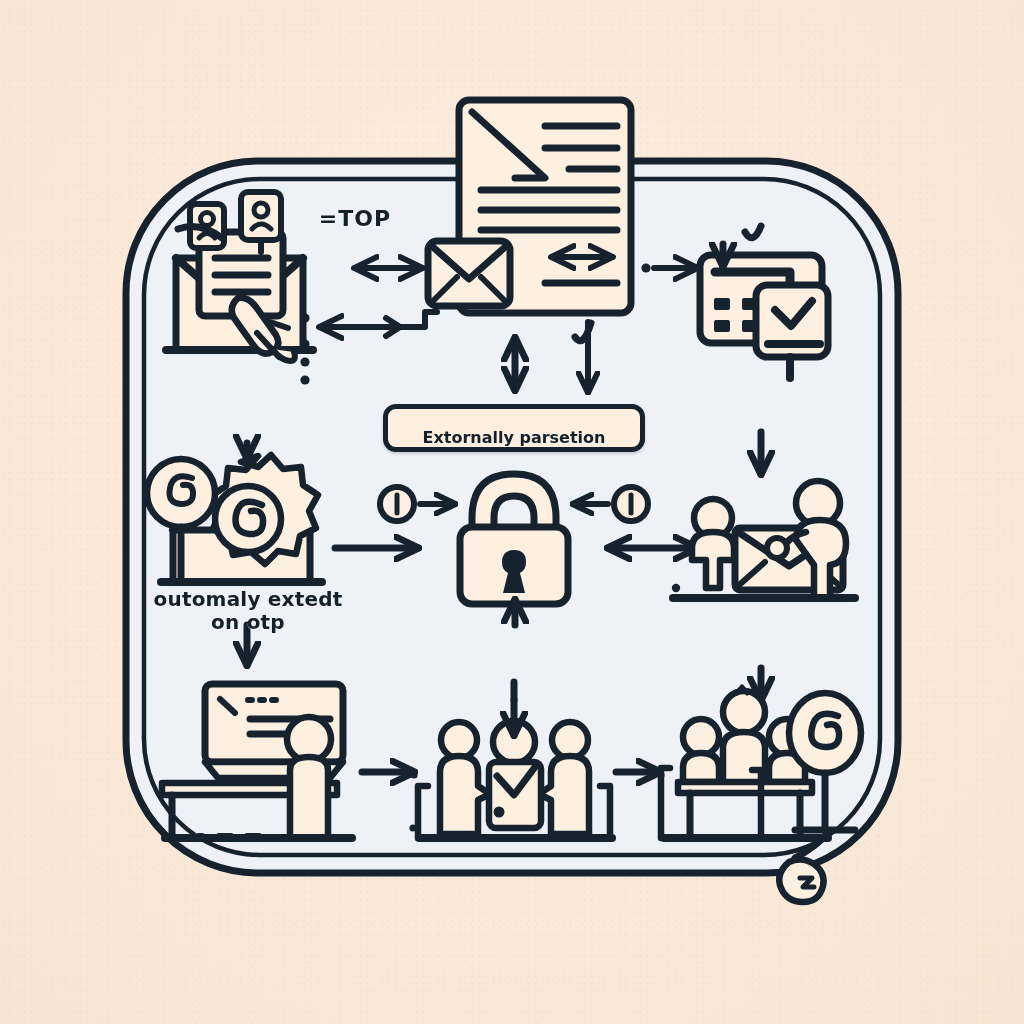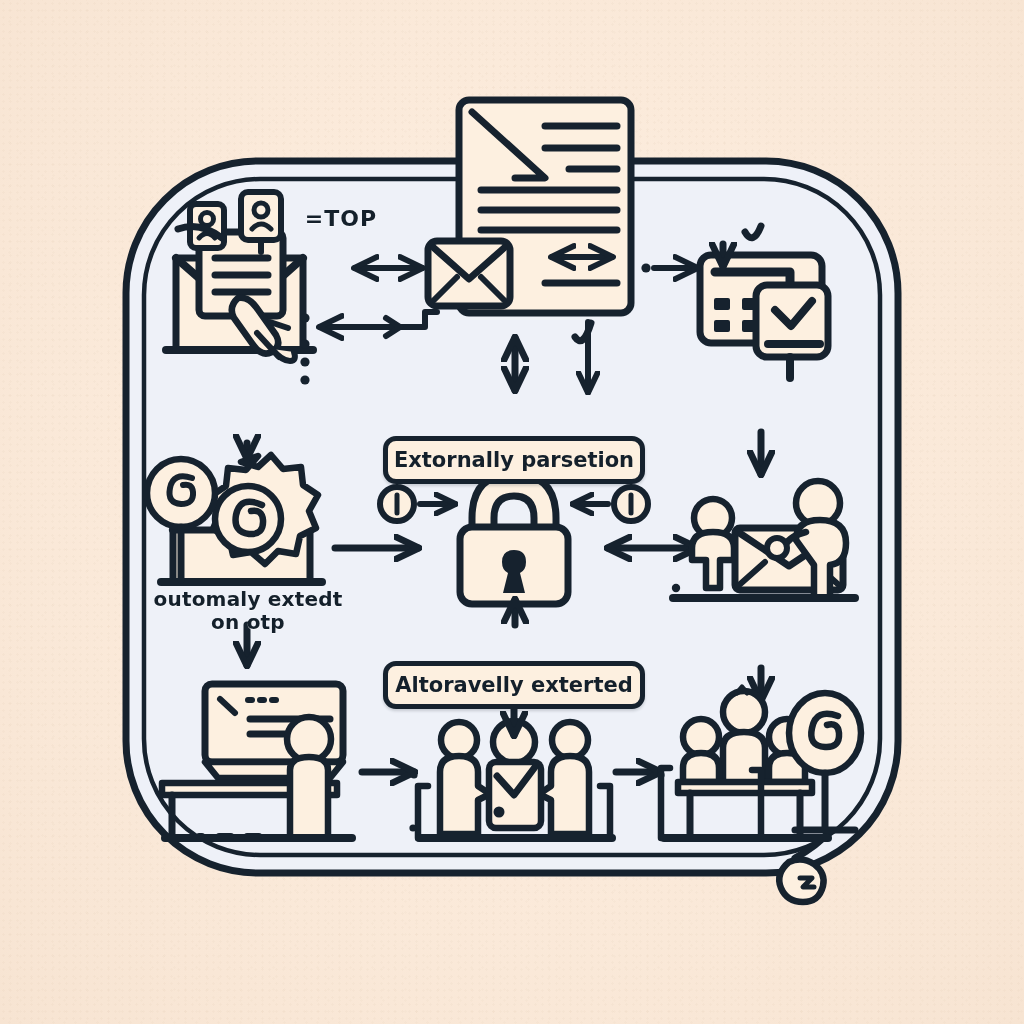--- a/index.html
+++ b/index.html
@@ -53,26 +53,25 @@
   .lbl.sm { font-size: 20px; }
   .pillbox {
     position: absolute;
     box-sizing: border-box;
     background: #fdf0e0;
     border: 5px solid #16222e;
     border-radius: 13px;
     color: #14202b;
     font-family: "DejaVu Sans", sans-serif;
     font-weight: 700;
-    font-size: 21px;
+    font-size: 16px;
     display: flex;
-    align-items: center;
+    align-items: flex-end;
     justify-content: center;
     box-shadow: 0 2px 3px rgba(20,32,43,.18);
-    margin-top: 32px;
   }
 </style>
 </head>
 <body>
 
 <div id="canvas">
   <div id="grain"></div>
 
   <svg id="svgroot" viewBox="0 0 1024 1024">
     <defs>
@@ -355,29 +354,26 @@
         <line x1="825" y1="773" x2="825" y2="830" class="ink" stroke-width="7"></line>
         <line x1="795" y1="830" x2="855" y2="830" class="ink" stroke-width="7"></line>
       </g>
       <path d="M737,693 l5,-6 l5,6" class="ink" stroke-width="5"></path>
     </g>
     <g>
       <line x1="514" y1="682" x2="514" y2="700" class="ink" stroke-width="7"></line>
     </g>
   </svg>
 
-  <div class="lbl sm" style="left:286px; top:206px; width:110px; font-size:22px; letter-spacing:1px;">=TOP</div>
+  <div class="lbl sm" style="left:300px; top:206px; width:110px; font-size:22px; letter-spacing:1px;">=TOP</div>
 
 
 
 
   <div class="lbl sm" style="left:140px; top:588px; width:216px;">outomaly extedt
 on otp</div>
 
 
   <div class="pillbox" style="left:383px; top:404px; width:262px; height:48px;">
     <span>Extornally parsetion</span>
   </div>
 
-  <div class="pillbox" style="left:383px; top:629px; width:262px; height:48px;">
-    <span>Altoravelly exterted</span>
-  </div>
 </div>
 
 </body></html>

